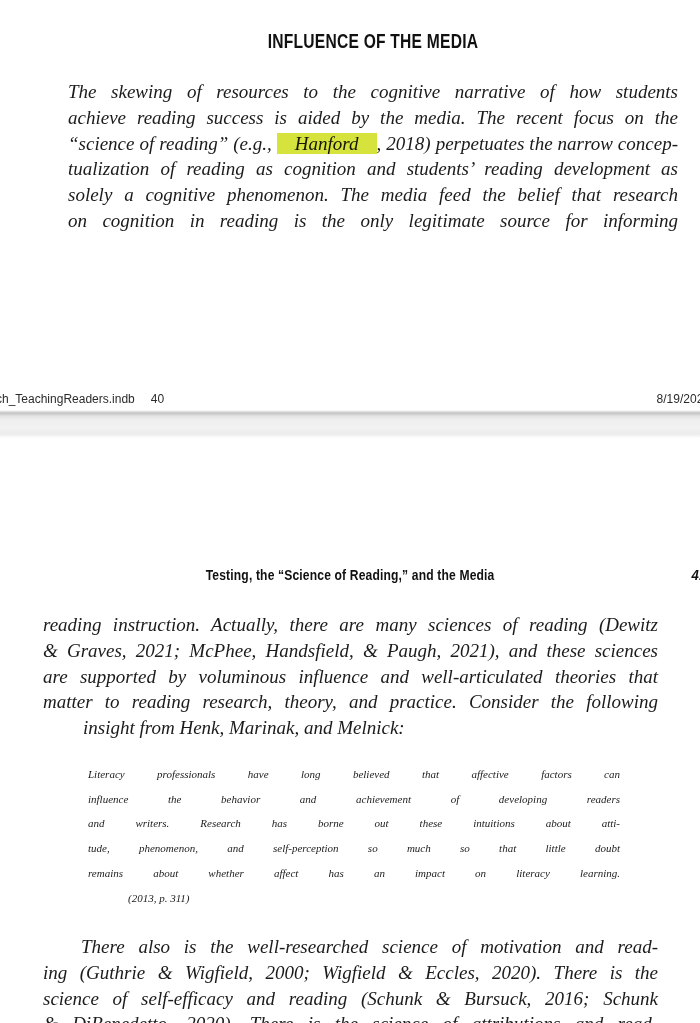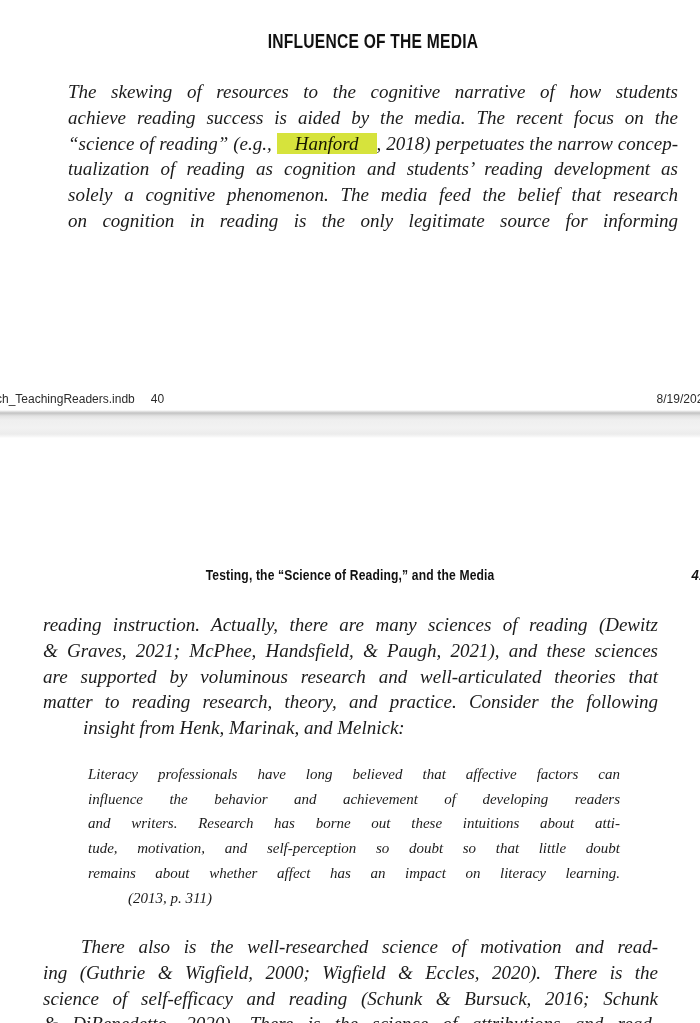--- a/index.html
+++ b/index.html
@@ -14,21 +14,21 @@
   .p1-heading { position:absolute; top:30px; left:68px; width:610px; text-align:center; }
   .cond {
     display:inline-block; transform:scaleX(0.78); transform-origin:center center;
     white-space:nowrap; font-family:"Liberation Sans", sans-serif; font-weight:bold;
     color:#111;
   }
   .p1-heading .cond { font-size:20px; letter-spacing:0.3px; }
   .p1-para { position:absolute; top:79px; left:68px; width:610px; }
 
   .body-text { font-size:19px; line-height:25.8px; }
-  .quote-text { font-size:15px; line-height:24.7px; }
+  .quote-text { font-size:11px; line-height:24.7px; }
 
   .pline { text-align:justify; text-align-last:justify;font-style:italic; }
   .no-just-last .pline:last-child { text-align-last:left;margin-left:40px; }
   .indent-first .pline:first-child { text-indent:38px; }
 
   mark.hl { padding:0 18px; color:#161600; }
 
   .footer-note {
     position:absolute; top:392px;
     font-family:"Liberation Sans", sans-serif; font-size:12px; color:#2b2b2b;
@@ -87,30 +87,30 @@
     <div class="p2-header">
       <span class="cond">Testing, the “Science of Reading,” and the Media</span>
     </div>
     <div class="p2-pagenum">
       <span class="cond">41</span>
     </div>
 
     <div class="p2-para1 body-text no-just-last">
         <div class="pline">reading instruction. Actually, there are many sciences of reading (Dewitz</div>
         <div class="pline">&amp; Graves, 2021; McPhee, Handsfield, &amp; Paugh, 2021), and these sciences</div>
-        <div class="pline">are supported by voluminous research and well-articulated theories that</div>
+        <div class="pline">are supported by voluminous influence and well-articulated theories that</div>
         <div class="pline">matter to reading research, theory, and practice. Consider the following</div>
         <div class="pline">insight from Henk, Marinak, and Melnick:</div>
       </div>
 
     <div class="p2-quote quote-text no-just-last">
         <div class="pline">Literacy professionals have long believed that affective factors can</div>
         <div class="pline">influence the behavior and achievement of developing readers</div>
         <div class="pline">and writers. Research has borne out these intuitions about atti-</div>
-        <div class="pline">tude, motivation, and self-perception so doubt so that little doubt</div>
+        <div class="pline">tude, phenomenon, and self-perception so much so that little doubt</div>
         <div class="pline">remains about whether affect has an impact on literacy learning.</div>
         <div class="pline">(2013, p. 311)</div>
       </div>
 
     <div class="p2-para2 body-text indent-first">
         <div class="pline">There also is the well-researched science of motivation and read-</div>
         <div class="pline">ing (Guthrie &amp; Wigfield, 2000; Wigfield &amp; Eccles, 2020). There is the</div>
         <div class="pline">science of self-efficacy and reading (Schunk &amp; Bursuck, 2016; Schunk</div>
         <div class="pline">&amp; DiBenedetto, 2020). There is the science of attributions and read-</div>
       </div>

